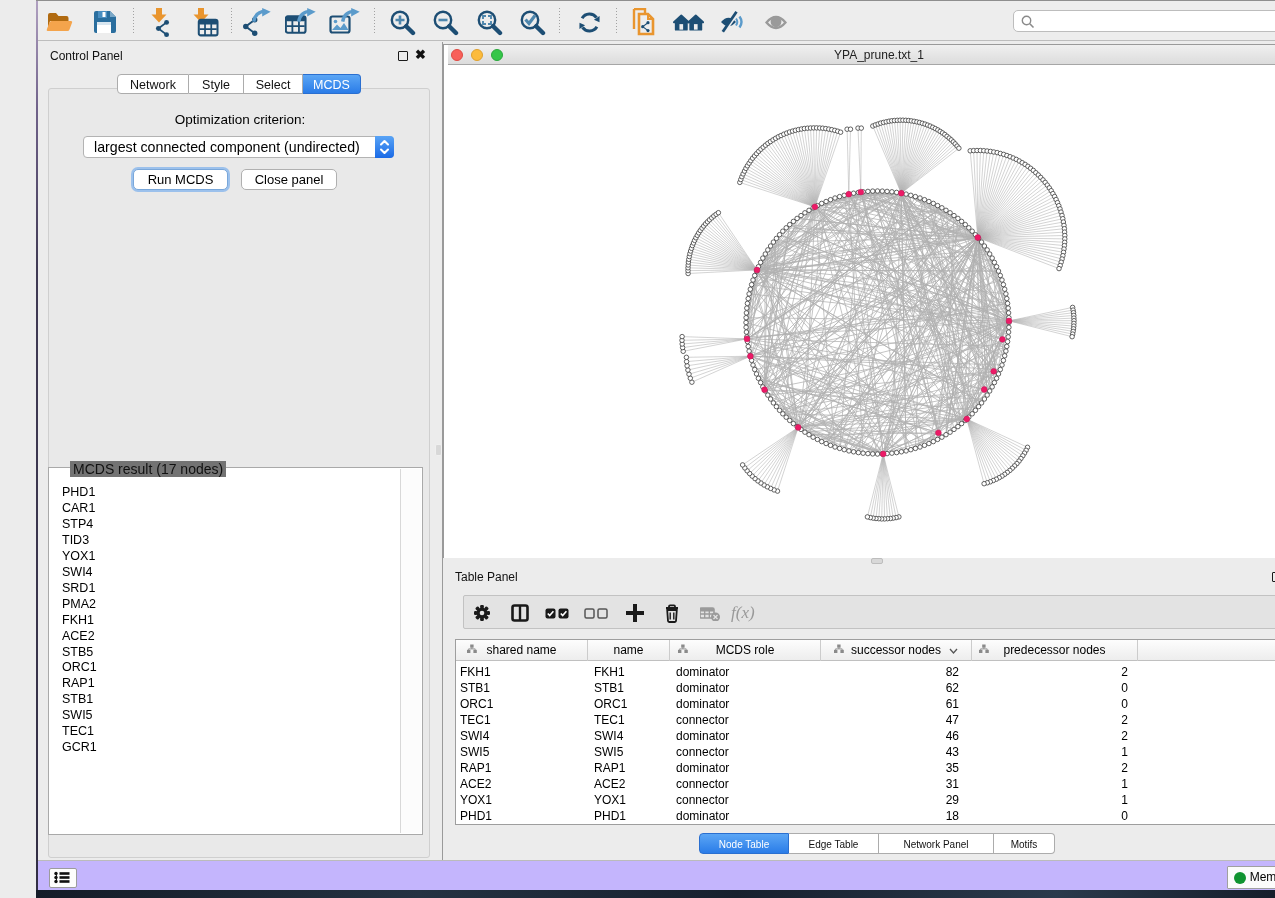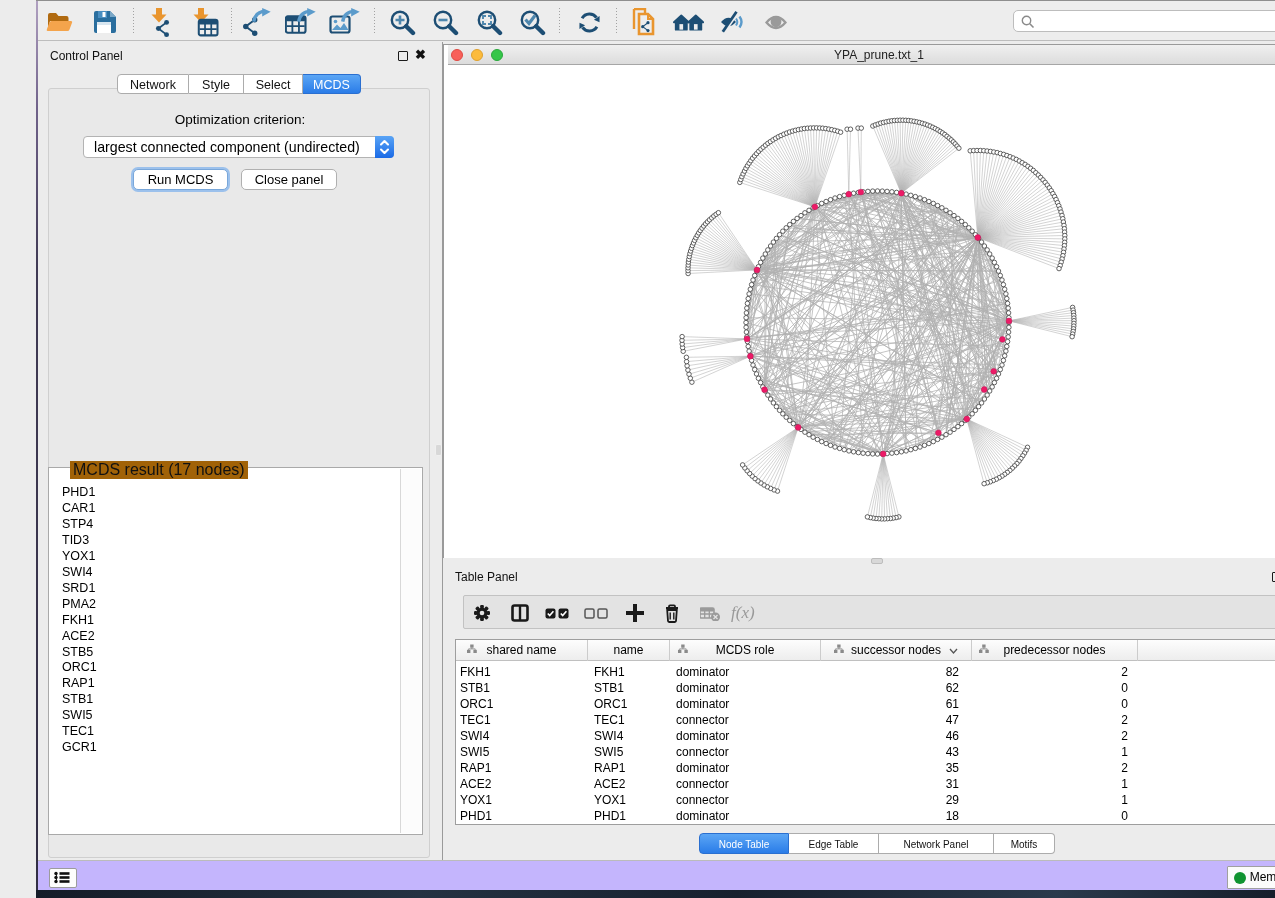--- a/index.html
+++ b/index.html
@@ -27,21 +27,21 @@
 .tab.first { border-left:1px solid #acacac; border-radius:4px 0 0 4px; }
 .tab.last { border-radius:0 4px 4px 0; }
 .tab.sel { background:linear-gradient(#5ba6f5,#2a7ce8); color:#fff; border-color:#2a6fd0; }
 #opt-label { position:absolute; left:0; top:70px; width:404px; text-align:center; font-size:13.5px; color:#000; }
 #dropdown { position:absolute; left:45px; top:94px; width:311px; height:22px; background:#fff; border:1px solid #b3b3b3; border-radius:4px; font-size:14.2px; line-height:21px; color:#000; padding-left:10px; }
 #dd-btn { position:absolute; right:-1px; top:-1px; width:19px; height:22px; background:linear-gradient(#59a4f6,#1a6ae6); border-radius:0 4px 4px 0; }
 .btn { position:absolute; height:21px; background:#fff; border:1px solid #b0b0b0; border-radius:5px; font-size:13px; text-align:center; line-height:19px; color:#000; }
 #btn-run { left:95px; top:127px; width:95px; box-shadow:0 0 0 2px #9cc1ec; border-color:#79a7da; }
 #btn-close { left:203px; top:127px; width:96px; }
 #fieldset { position:absolute; left:10px; top:425px; width:375px; height:368px; border:1px solid #a9a9a9; background:#fff; }
-#fs-legend { position:absolute; left:21px; top:-7px; z-index:2; background:#a16207; padding:0 3px; font-size:16px; color:#111; }
+#fs-legend { position:absolute; left:21px; top:-7px; z-index:2; background:#737373; padding:0 3px; font-size:14px; color:#111; }
 #fs-list { position:absolute; left:1px; top:1px; width:352px; height:364px; background:#fff; font-size:12.5px; line-height:15.95px; padding:16px 0 0 12px; color:#000; }
 #fs-scroll { position:absolute; right:1px; top:1px; width:21px; height:364px; background:#fcfcfc; border-left:1px solid #d8d8d8; }
 
 #netwin { left:407px; top:44px; width:864px; height:514px; background:#fff; border:1px solid #9a9a9a; }
 #nettitle { position:absolute; left:4px; top:0; width:862px; height:20px; background:linear-gradient(#f0f0f0,#dcdcdc); border-bottom:1px solid #a6a6a6; text-align:center; font-size:12px; line-height:20px; color:#222; }
 .tl { position:absolute; top:3.5px; width:12px; height:12px; border-radius:50%; }
 
 #vsplit { left:406px; top:42px; width:1px; height:820px; background:#9a9a9a; }
 #vhandle { left:399px; top:444px; width:7px; height:12px; background:#d8d8d8; border:1px solid #efefef; border-radius:2px; }
 #hhandle { left:835px; top:558px; width:12px; height:6px; background:#d8d8d8; border:1px solid #bdbdbd; border-radius:2px; }

